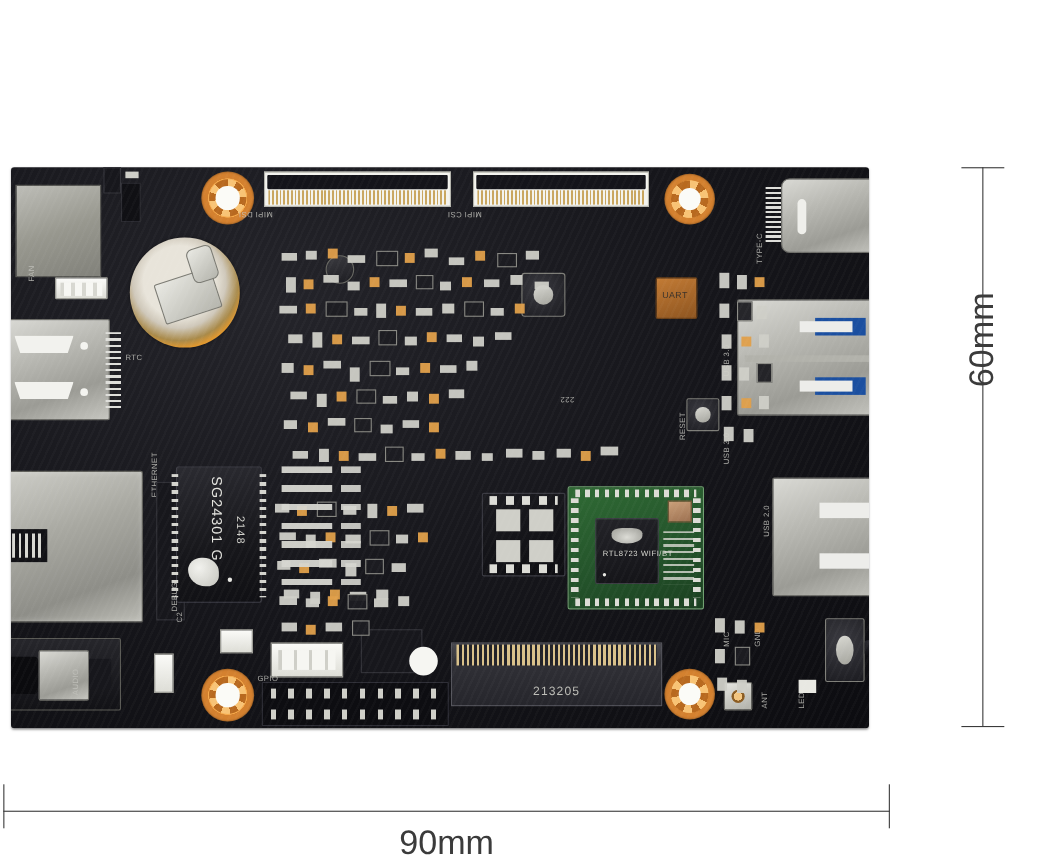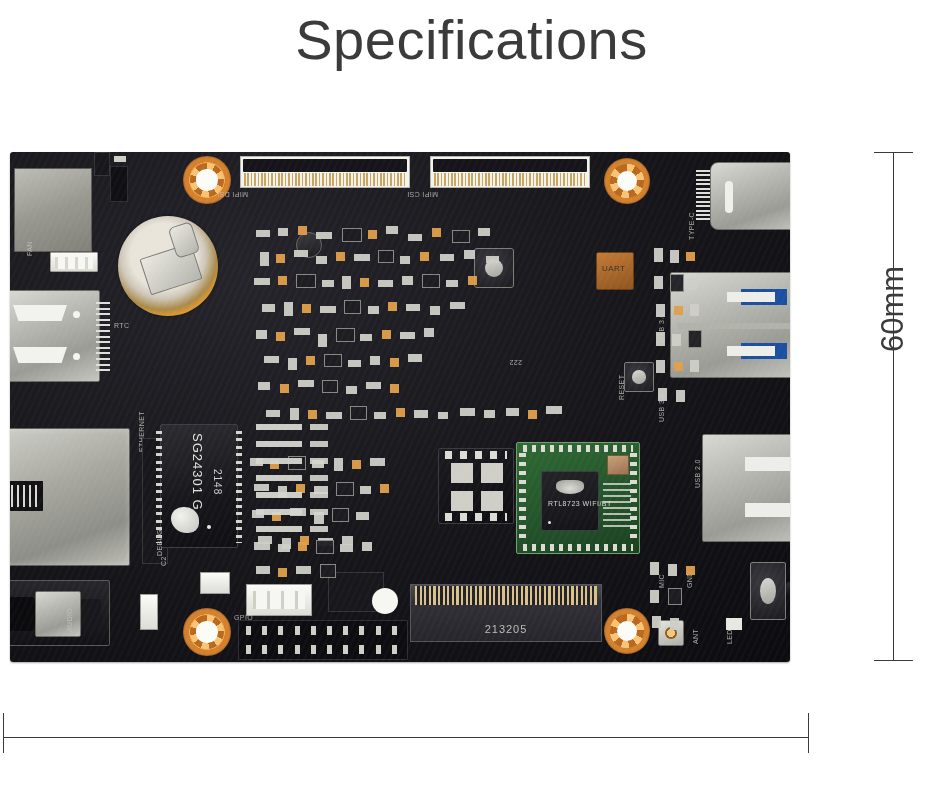--- a/index.html
+++ b/index.html
@@ -150,21 +150,20 @@
   .ipex:after{content:"";position:absolute;inset:24%;border-radius:50%;
     background:radial-gradient(circle,#f3c57f 0 45%, #8b5c22 46% 100%);}
   .ind{background:linear-gradient(160deg,#3b3b40,#1c1c21);border:1px solid #6a6a64;border-radius:50%;}
   .tp{border-radius:50%;background:#f6f6f2;}
 </style>
 </head>
 <body>
 
 <div id="page">
 
-  <div class="page-title">Specifications</div>
 
   <div class="board">
 
     <div class="p metal-d" style="left:4px;top:16px;width:78px;height:84px;"></div>
     <div class="p blk2" style="left:84px;top:0px;width:16px;height:24px;"></div>
     <div class="p blk" style="left:100px;top:14px;width:18px;height:36px;"></div>
     <div class="p rs" style="left:104px;top:4px;width:12px;height:6px;"></div>
 
     <div class="p whitec" style="left:40px;top:100px;width:48px;height:20px;border-radius:1px;">
       <div class="p" style="left:4px;top:4px;right:4px;height:12px;background:repeating-linear-gradient(90deg,#d7d7d0 0 3px,#f7f7f3 3px 10px);"></div>
@@ -482,14 +481,15 @@
   </div>
 
   <div class="dim-v-line"></div>
   <div class="dim-v-tick-top"></div>
   <div class="dim-v-tick-bot"></div>
   <div class="dim-v-label">60mm</div>
 
   <div class="dim-h-line"></div>
   <div class="dim-h-tick-l"></div>
   <div class="dim-h-tick-r"></div>
+  <div class="dim-h-label">90mm</div>
 
 </div>
 
 </body></html>

